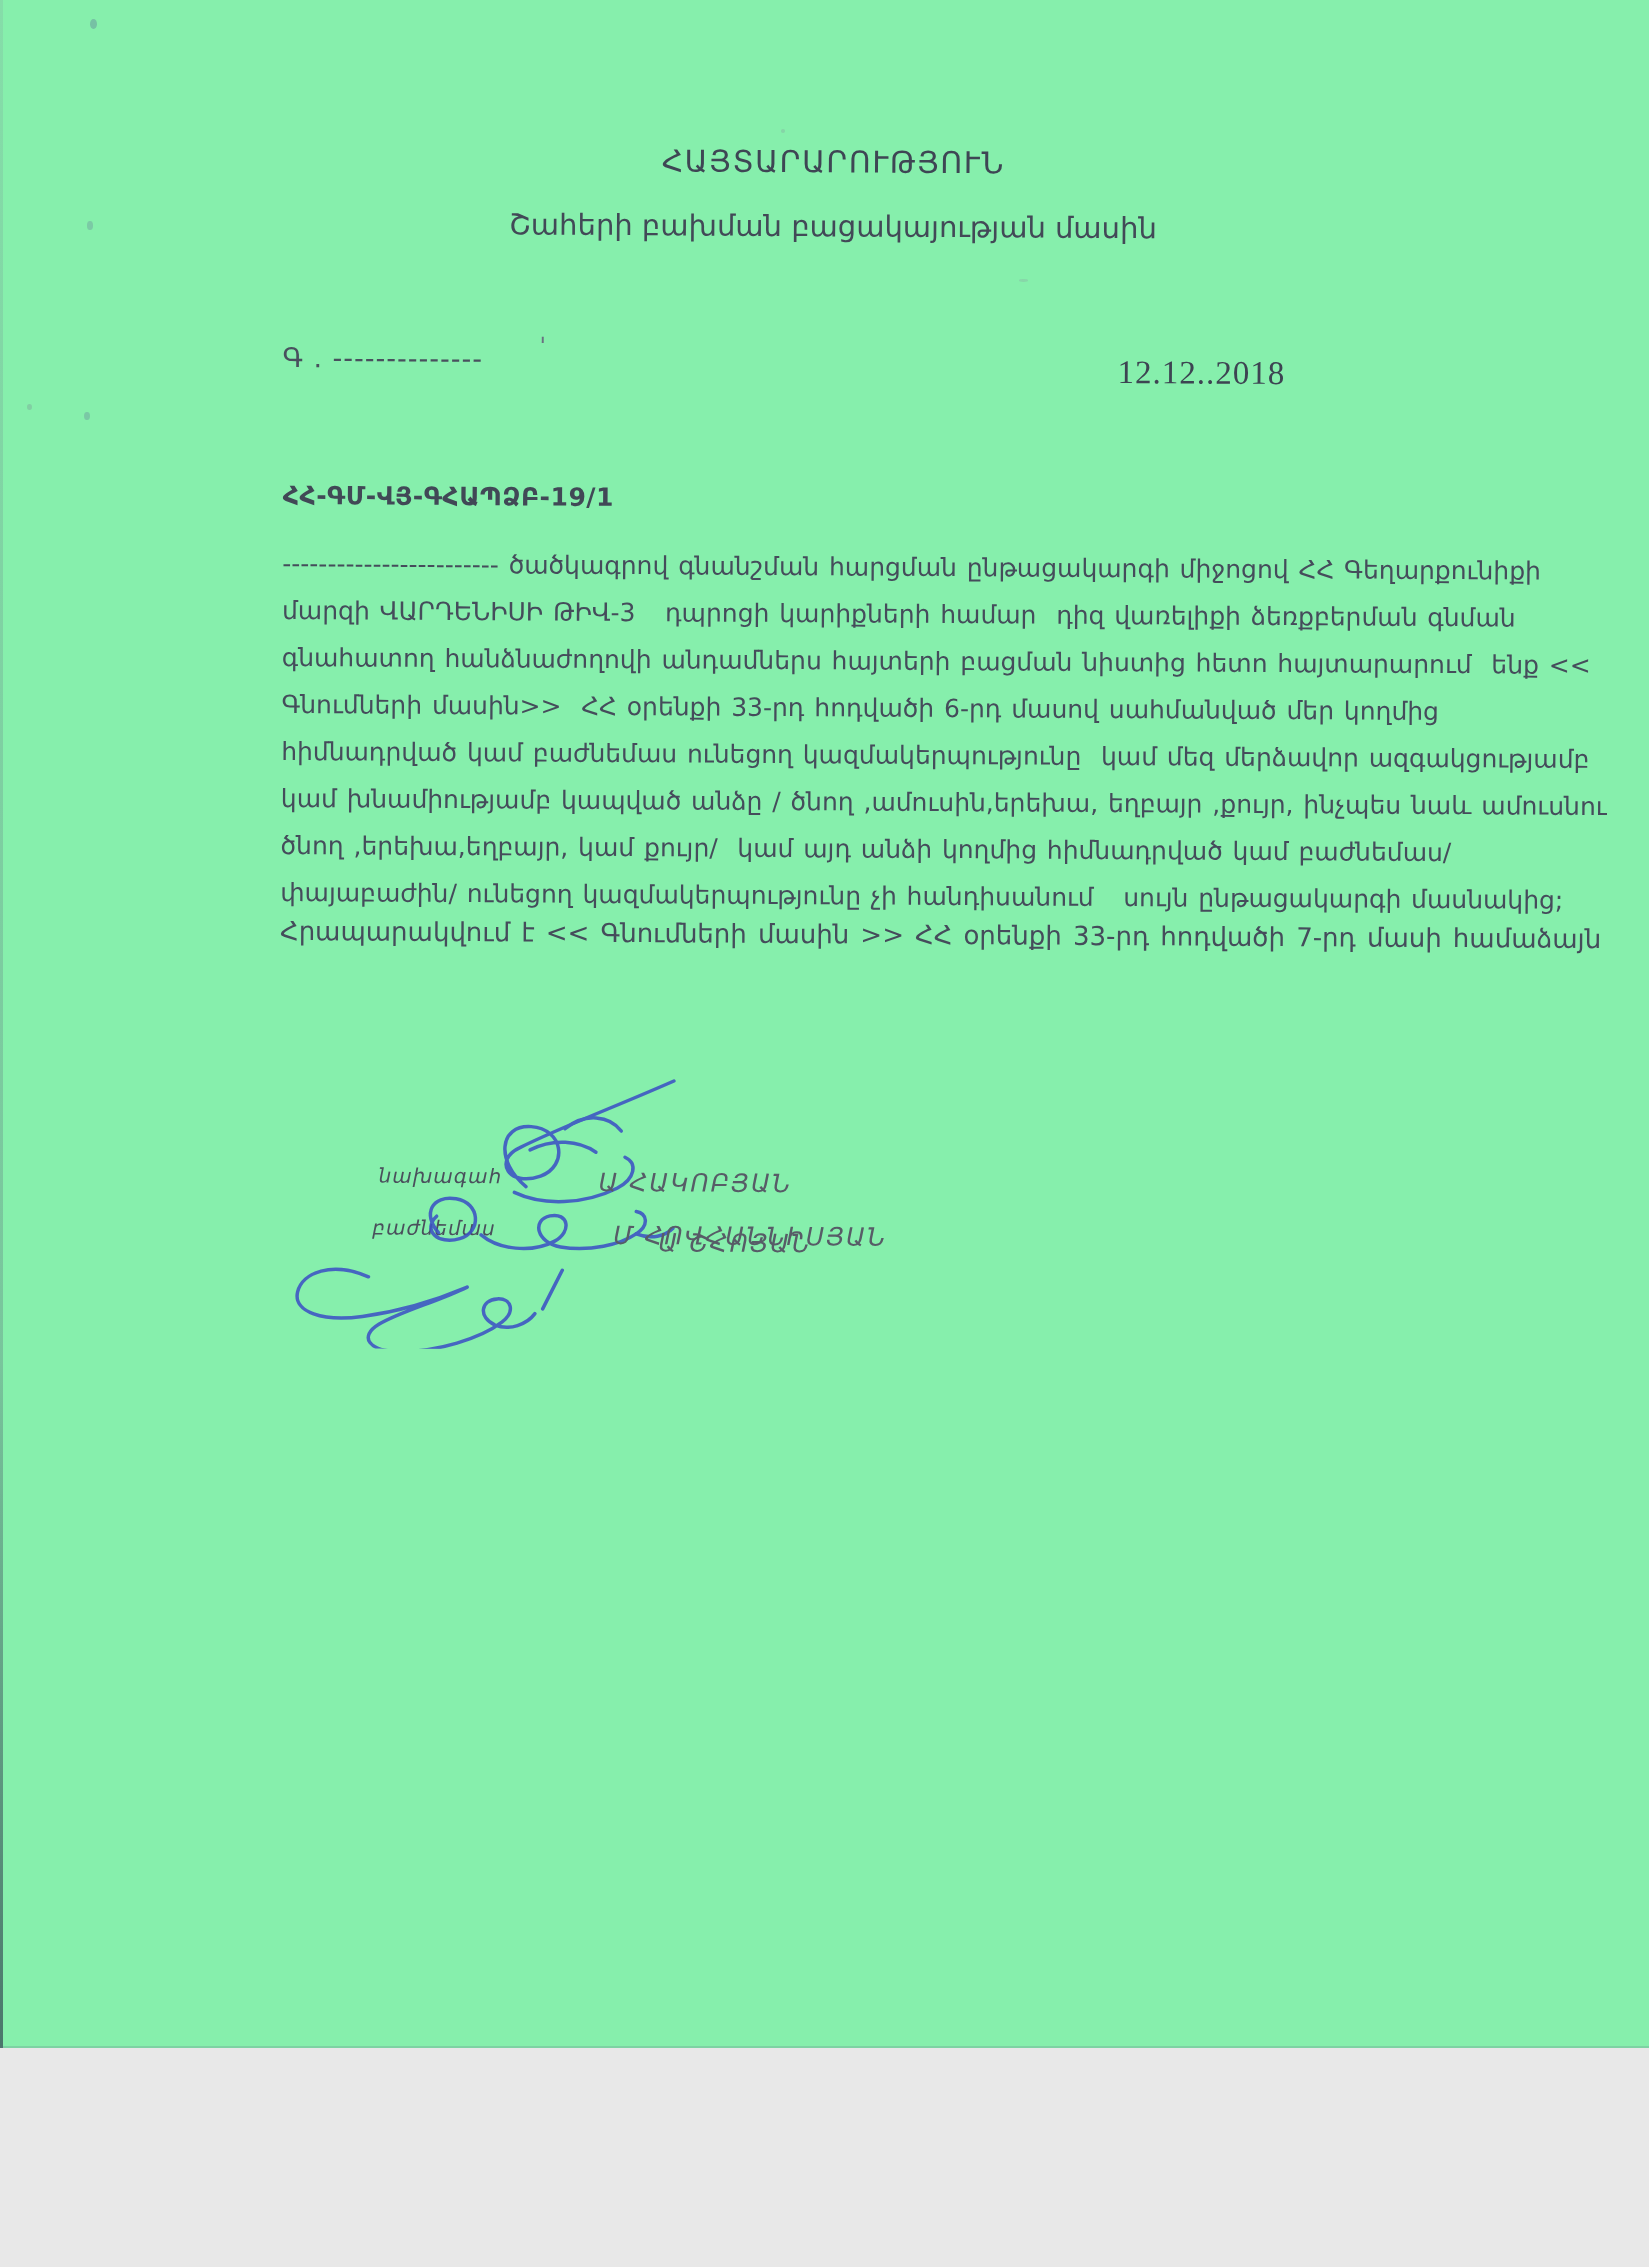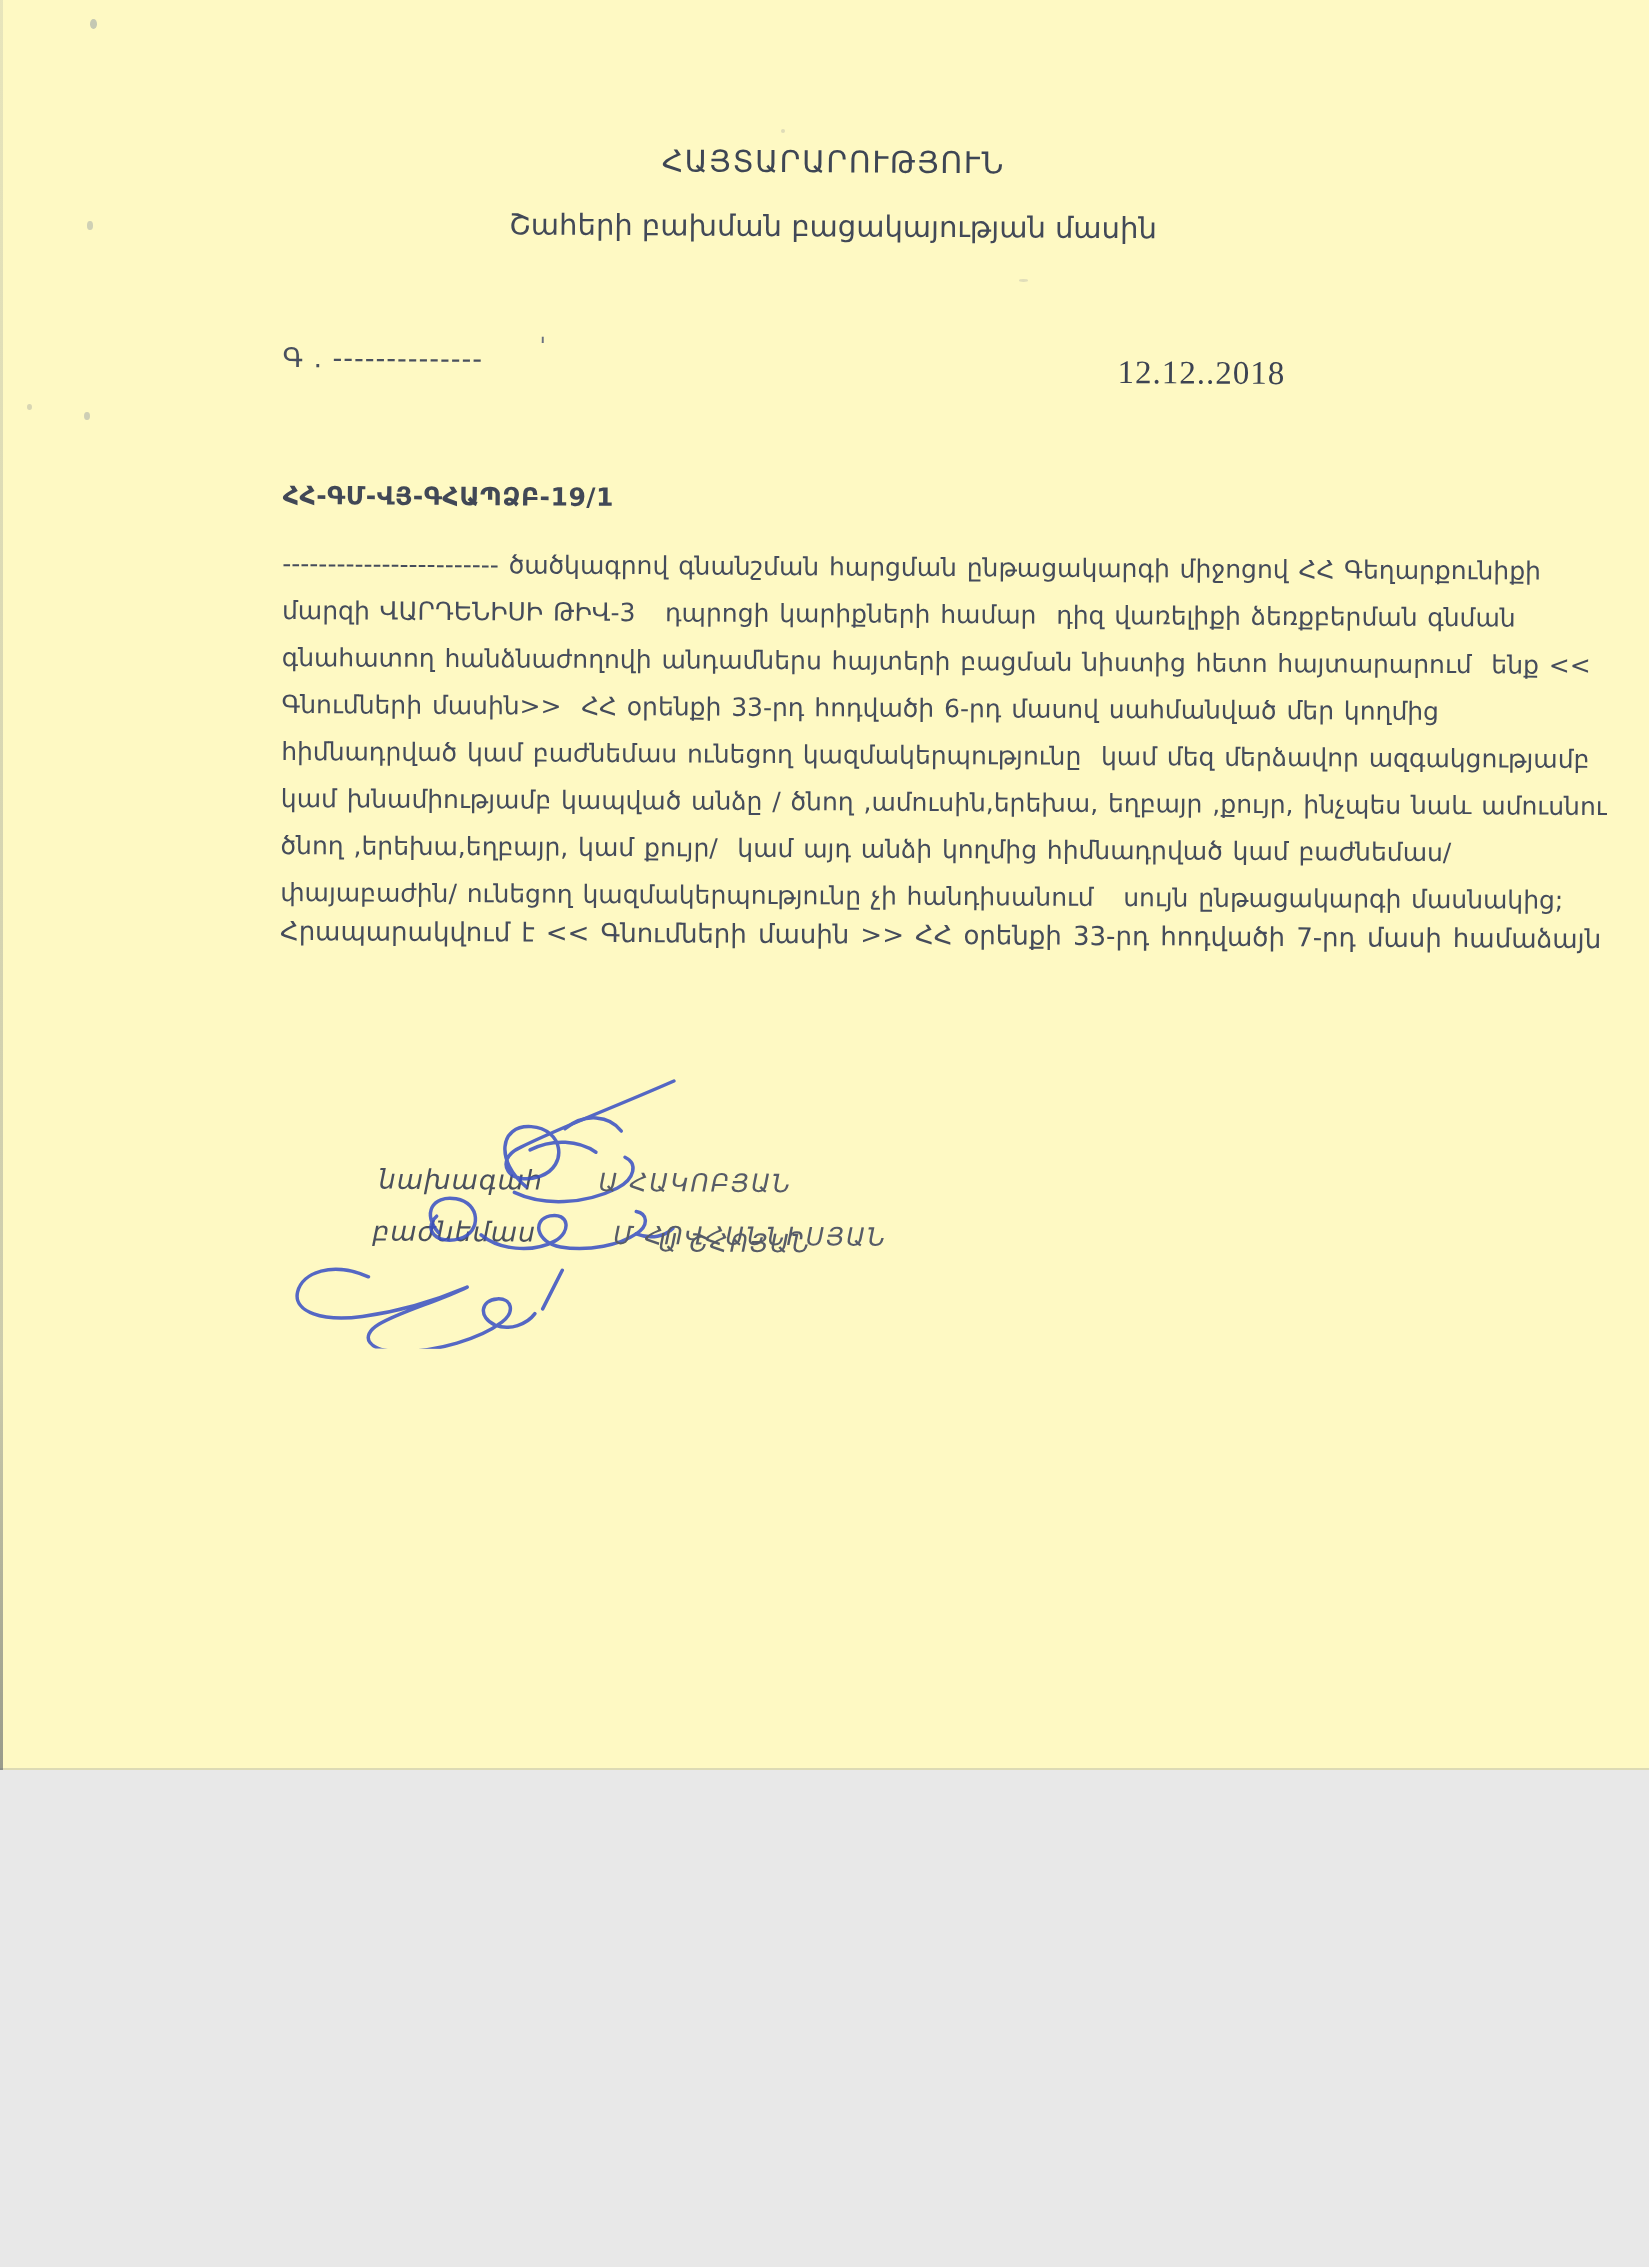--- a/index.html
+++ b/index.html
@@ -1,19 +1,19 @@
 <!DOCTYPE html>
 <html><head>
 <meta charset="utf-8">
 <style>
   html,body{margin:0;padding:0;background:#e8e8e8;}
   .page{
     position:relative;
-    width:1650px;height:1770px;
-    background:#fef9c3;
+    width:1650px;height:2048px;
+    background:#86efac;
     overflow:hidden;
     font-family:"DejaVu Sans",sans-serif;
     color:#454c5b;
   }
   .skew{
     position:absolute;left:0;top:0;width:1650px;height:2268px;
     transform:rotate(0.35deg);
     transform-origin:291px 291px;
   }
   .scan-edge-left{
@@ -58,21 +58,21 @@
   .body-line{
     display:block;white-space:pre;
     font-size:25px;line-height:47px;color:#454c5b;
     word-spacing:1.9px;
   }
   .closing-line{
     position:absolute;left:284px;top:916px;
     white-space:pre;font-size:26px;color:#454c5b;word-spacing:2.9px;
   }
   .sig-label{
-    position:absolute;font-style:italic;font-size:27px;color:#4a505c;
+    position:absolute;font-style:italic;font-size:20px;color:#4a505c;
     letter-spacing:1px;
   }
   .lbl-chair{left:384px;top:1163px;}
   .lbl-members{left:378px;top:1215px;}
   .sig-name{
     position:absolute;font-style:italic;font-size:25px;color:#575c67;
     letter-spacing:1.9px;white-space:pre;
   }
   .name-1{left:604px;top:1166px;}
   .name-2{left:619px;top:1219px;}

